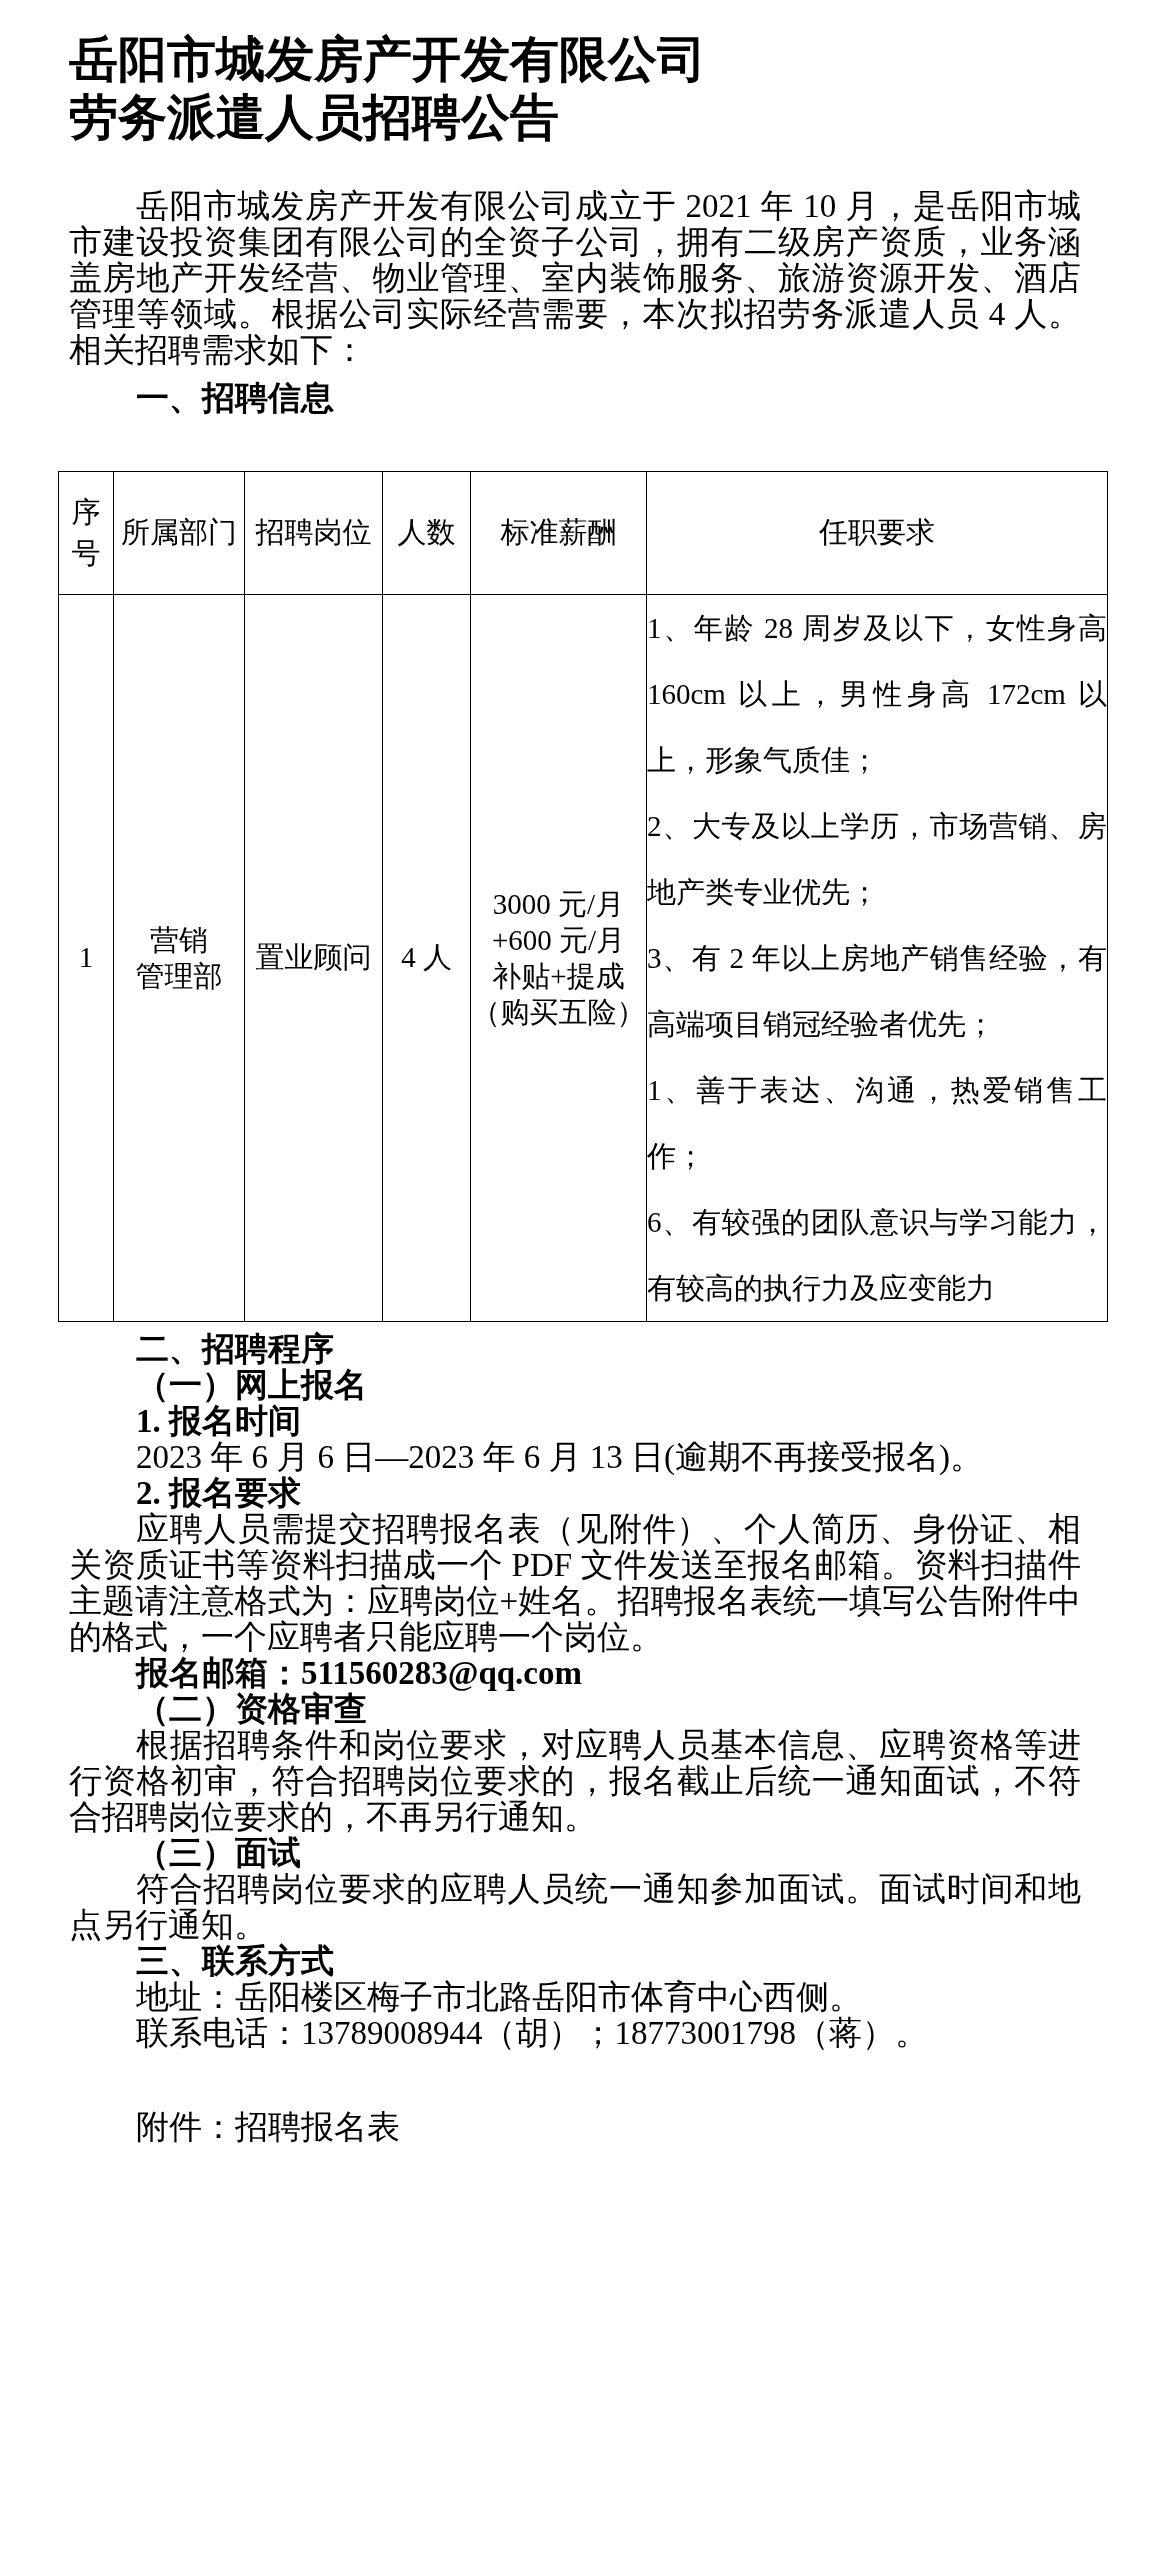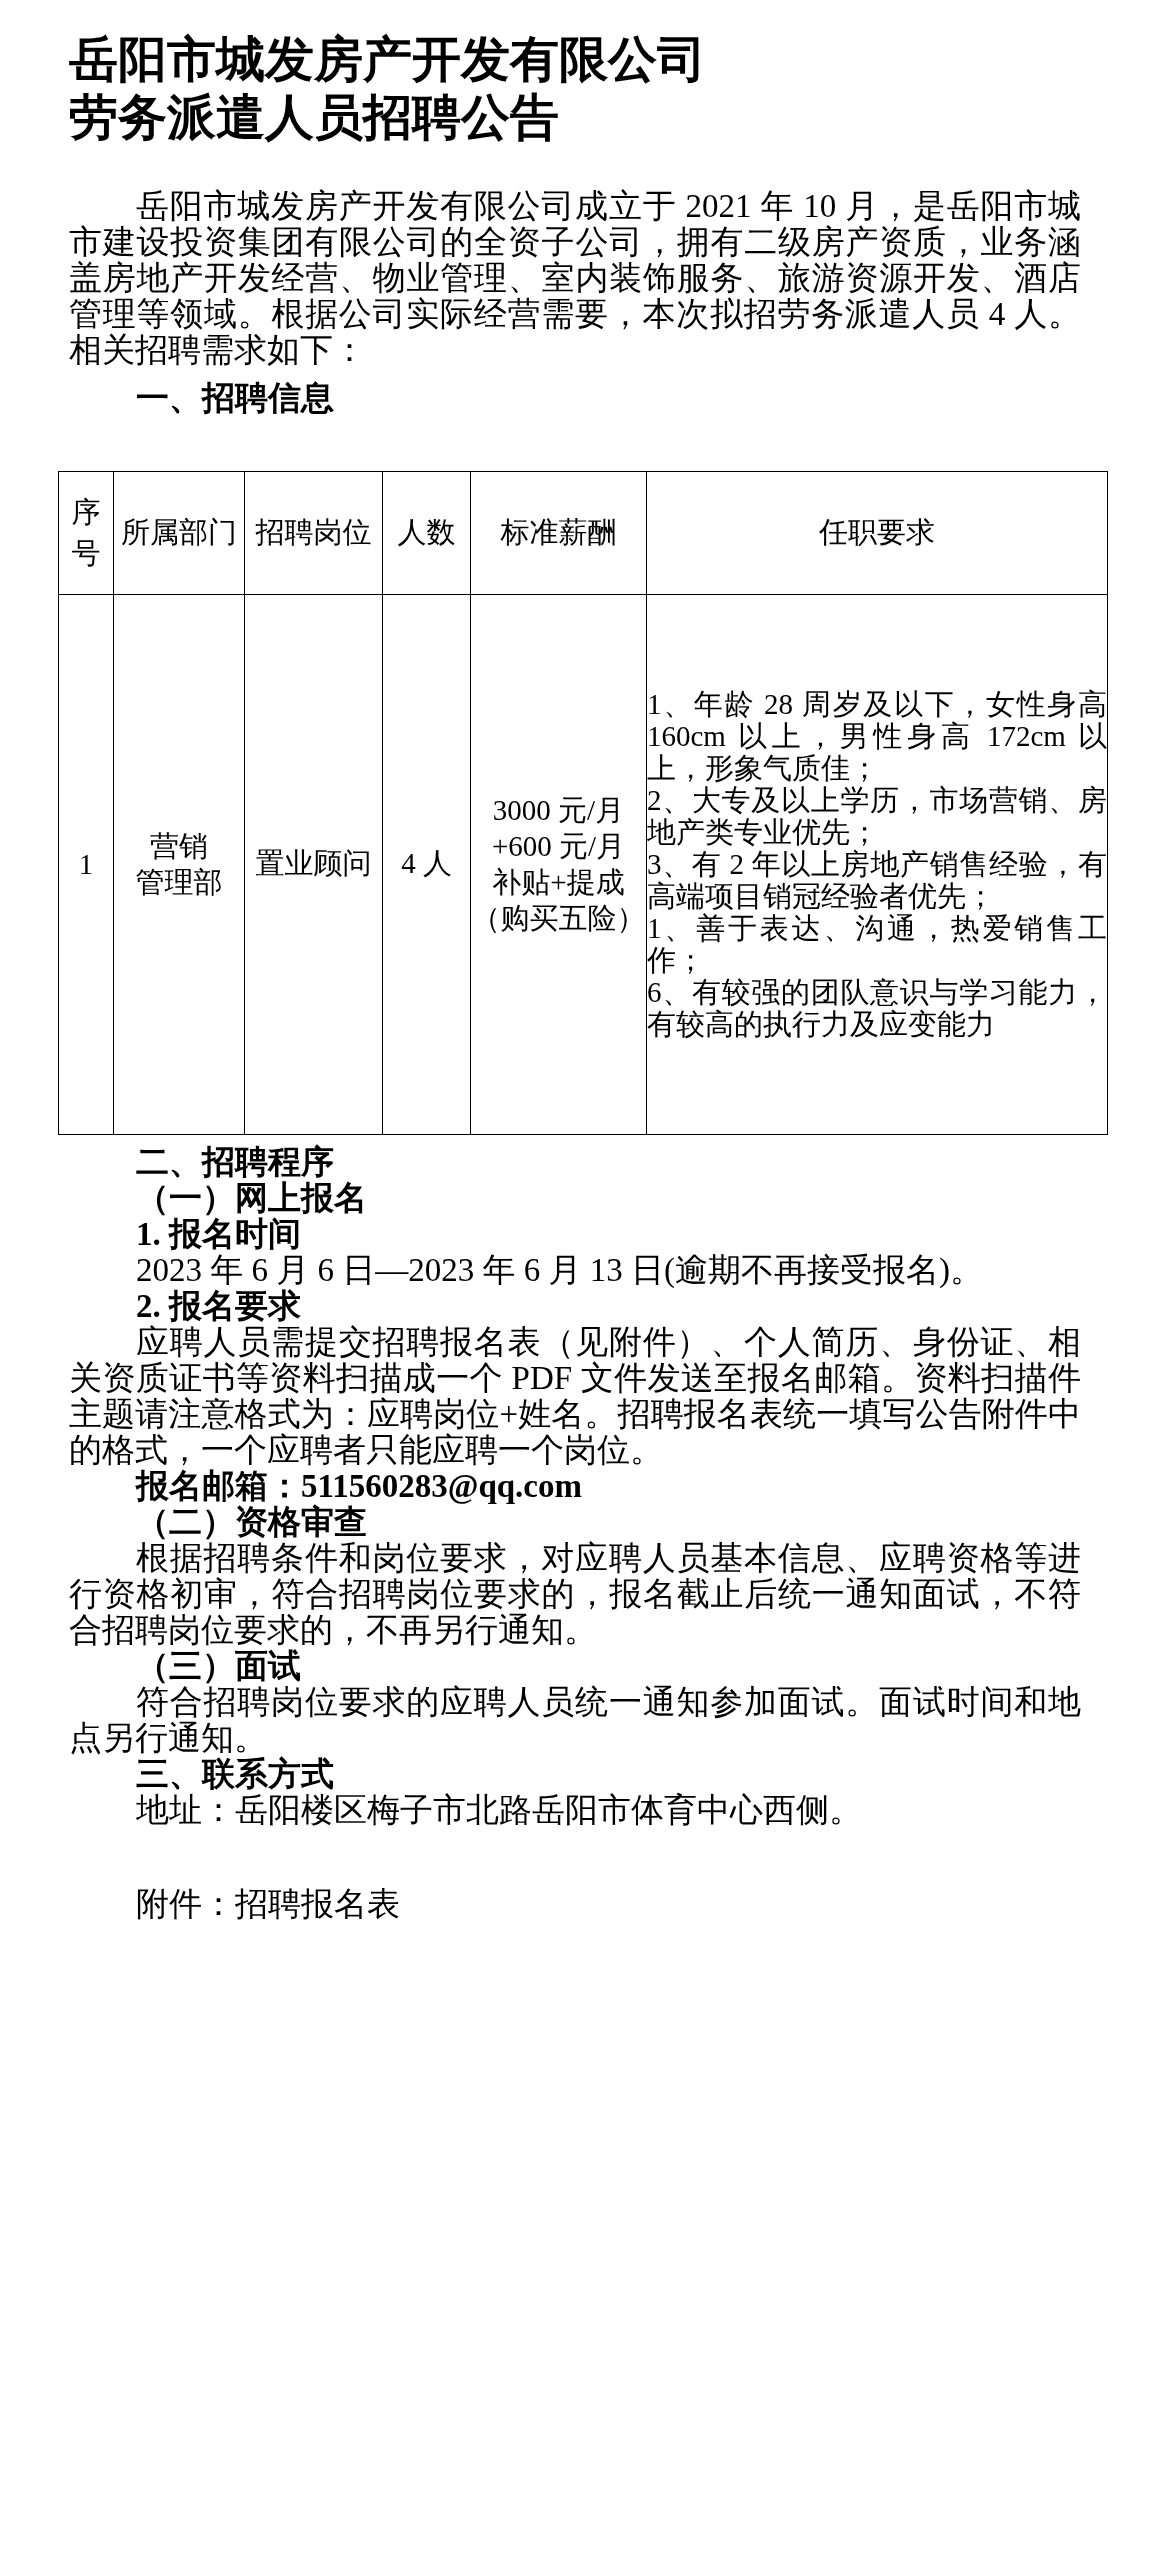--- a/index.html
+++ b/index.html
@@ -29,21 +29,21 @@
     font-weight:normal;font-size:29px;
     text-align:center;vertical-align:middle;
     padding:0;overflow:hidden;
   }
   tr.head-row{height:123px;}
   tr.data-row{height:540px;}
   .th-cell{line-height:41px;padding:0 4.3px;}
   .pre{white-space:pre-line;line-height:36px;}
   td.req-cell{
     text-align:justify;padding:0 13px;
-    font-size:29px;line-height:32px;
+    font-size:29px;line-height:66px;
   }
   .req-item{text-align:justify;}
   .attachment-line{margin-top:58px;}
 </style>
 </head>
 <body>
 
 <div class="page">
 
   <div class="title-line">岳阳市城发房产开发有限公司</div>
@@ -99,16 +99,17 @@
   <div class="para">2023 年 6 月 6 日—2023 年 6 月 13 日(逾期不再接受报名)。</div>
   <div class="para bold">2. 报名要求</div>
   <div class="para">应聘人员需提交招聘报名表（见附件）、个人简历、身份证、相关资质证书等资料扫描成一个 PDF 文件发送至报名邮箱。资料扫描件主题请注意格式为：应聘岗位+姓名。招聘报名表统一填写公告附件中的格式，一个应聘者只能应聘一个岗位。</div>
   <div class="para bold">报名邮箱：511560283@qq.com</div>
   <div class="para bold">（二）资格审查</div>
   <div class="para">根据招聘条件和岗位要求，对应聘人员基本信息、应聘资格等进行资格初审，符合招聘岗位要求的，报名截止后统一通知面试，不符合招聘岗位要求的，不再另行通知。</div>
   <div class="para bold">（三）面试</div>
   <div class="para">符合招聘岗位要求的应聘人员统一通知参加面试。面试时间和地点另行通知。</div>
   <div class="para bold">三、联系方式</div>
   <div class="para">地址：岳阳楼区梅子市北路岳阳市体育中心西侧。</div>
+  <div class="para">联系电话：13789008944（胡）；18773001798（蒋）。</div>
   <div class="para attachment-line">附件：招聘报名表</div>
 
 </div>
 
 
 </body></html>

